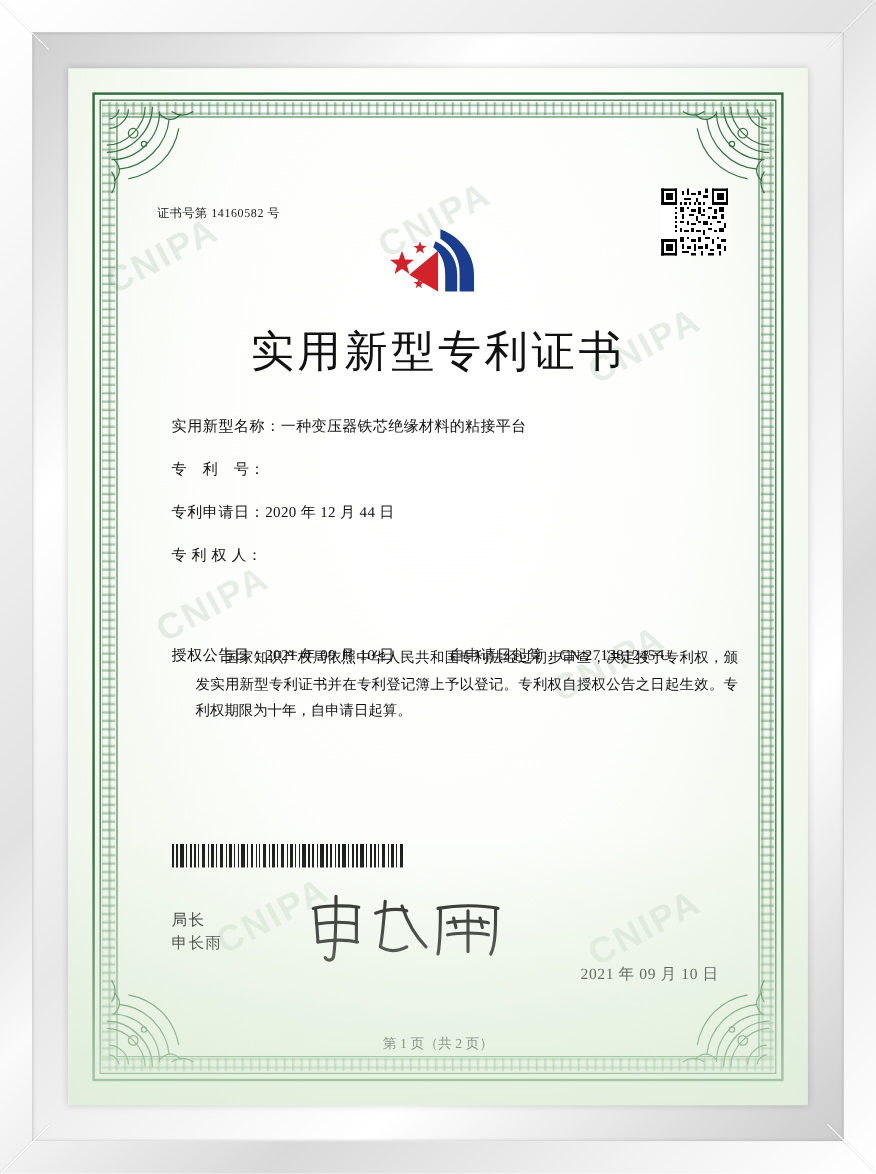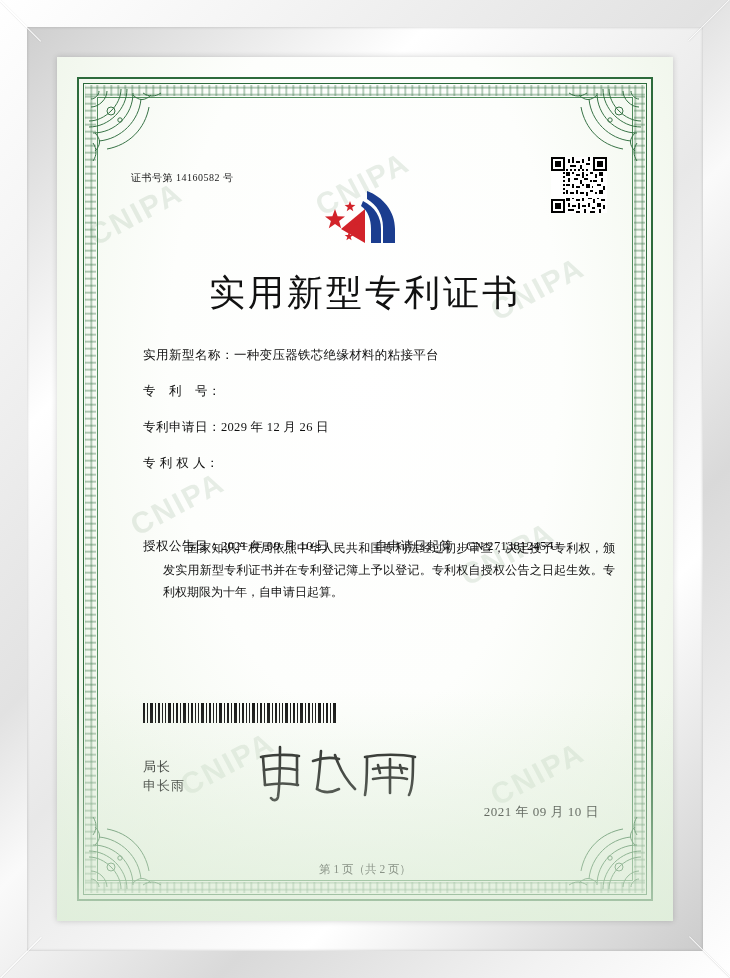--- a/index.html
+++ b/index.html
@@ -471,21 +471,21 @@
       <div id="fields">
         <div class="field-row">
           <span class="field-label">实用新型名称：</span>
           <span class="field-value">一种变压器铁芯绝缘材料的粘接平台</span>
         </div>
         <div class="field-row">
           <span class="field-label">专　利　号：</span>
         </div>
         <div class="field-row">
           <span class="field-label">专利申请日：</span>
-          <span class="field-value">2029 年 12 月 26 日</span>
+          <span class="field-value">2020 年 12 月 44 日</span>
         </div>
         <div class="field-row">
           <span class="field-label">专 利 权 人：</span>
         </div>
         <div class="field-row dual">
           <span class="field-label">授权公告日：</span>
           <span class="field-value">2021 年 09 月 10 日</span>
           <span class="spacer-col"></span>
           <span class="field-label">自申请日起算：</span>
           <span class="field-value">CN 271381245 U</span>

